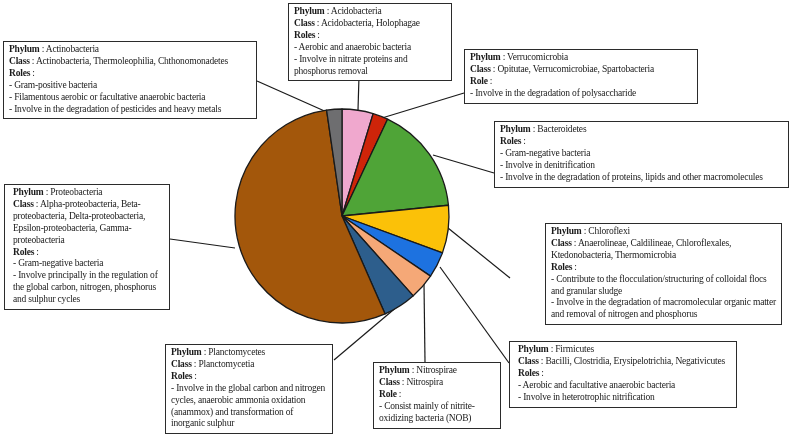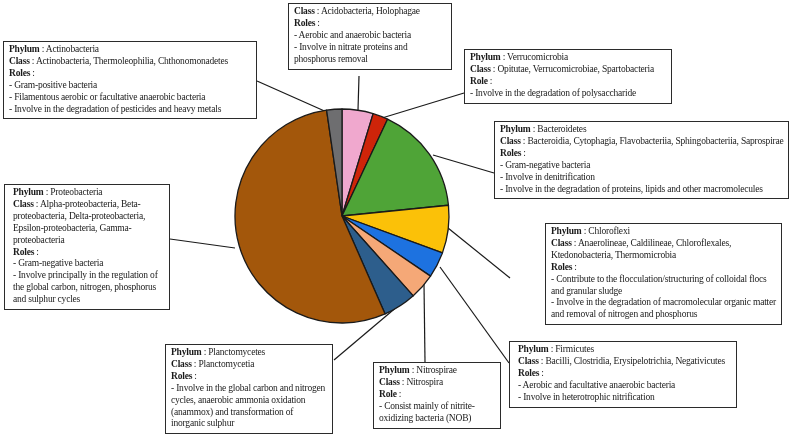--- a/index.html
+++ b/index.html
@@ -52,34 +52,34 @@
   <div id="boxes">
       <div class="callout" style="left: 3px; top: 41px; width: 254px;">
         <div class="bline"><span class="lbl">Phylum</span><span> : </span><span>Actinobacteria</span></div>
         <div class="bline"><span class="lbl">Class</span><span> : </span><span>Actinobacteria, Thermoleophilia, Chthonomonadetes</span></div>
         <div class="bline"><span class="lbl">Roles</span><span> :</span></div>
         <div class="bline">- Gram-positive bacteria</div>
         <div class="bline">- Filamentous aerobic or facultative anaerobic bacteria</div>
         <div class="bline">- Involve in the degradation of pesticides and heavy metals</div>
       </div>
       <div class="callout" style="left: 288px; top: 3px; width: 164px;">
+        <div class="bline"><span class="lbl">Phylum</span><span> : </span><span>Acidobacteria</span></div>
         <div class="bline"><span class="lbl">Class</span><span> : </span><span>Acidobacteria, Holophagae</span></div>
         <div class="bline"><span class="lbl">Roles</span><span> :</span></div>
         <div class="bline">- Aerobic and anaerobic bacteria</div>
         <div class="bline">- Involve in nitrate proteins and phosphorus removal</div>
       </div>
-      <div class="callout" style="left: 464px; top: 49px; width: 208px;">
+      <div class="callout" style="left: 464px; top: 49px; width: 234px;">
         <div class="bline"><span class="lbl">Phylum</span><span> : </span><span>Verrucomicrobia</span></div>
         <div class="bline"><span class="lbl">Class</span><span> : </span><span>Opitutae, Verrucomicrobiae, Spartobacteria</span></div>
         <div class="bline"><span class="lbl">Role</span><span> :</span></div>
         <div class="bline">- Involve in the degradation of polysaccharide</div>
       </div>
       <div class="callout" style="left: 494px; top: 121px; width: 295px;">
         <div class="bline"><span class="lbl">Phylum</span><span> : </span><span>Bacteroidetes</span></div>
-        <div class="bline"><span class="lbl">Class</span><span> : </span><span>Bacteroidia, Cytophagia, Flavobacteriia, Sphingobacteriia, Saprospirae</span></div>
         <div class="bline"><span class="lbl">Roles</span><span> :</span></div>
         <div class="bline">- Gram-negative bacteria</div>
         <div class="bline">- Involve in denitrification</div>
         <div class="bline">- Involve in the degradation of proteins, lipids and other macromolecules</div>
       </div>
       <div class="callout" style="left: 510px; top: 223px; width: 237px; margin-left: 35px;">
         <div class="bline"><span class="lbl">Phylum</span><span> : </span><span>Chloroflexi</span></div>
         <div class="bline"><span class="lbl">Class</span><span> : </span><span>Anaerolineae, Caldilineae, Chloroflexales, Ktedonobacteria, Thermomicrobia</span></div>
         <div class="bline"><span class="lbl">Roles</span><span> :</span></div>
         <div class="bline">- Contribute to the flocculation/structuring of colloidal flocs and granular sludge</div>

